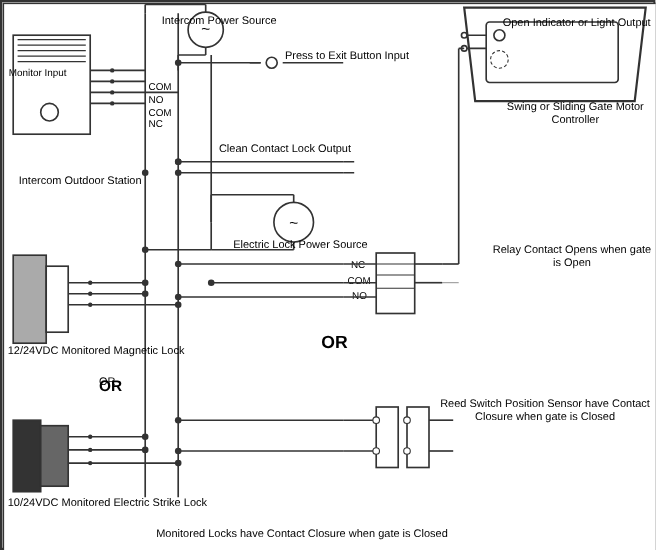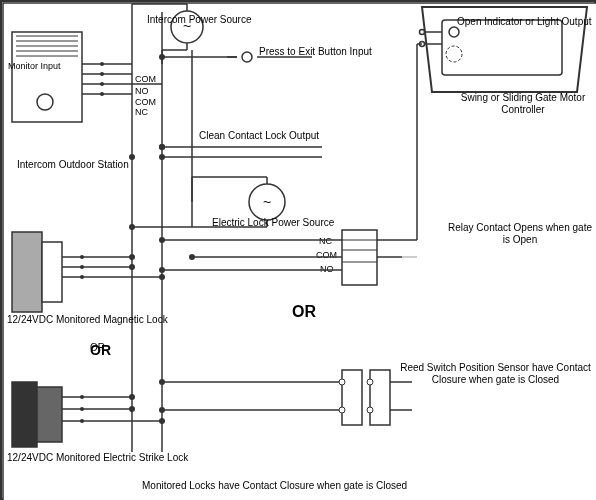--- a/index.html
+++ b/index.html
@@ -224,21 +224,21 @@
 Station</div>
   <div class="label" style="left:145px; top:12px;">Intercom
 Power Source</div>
   <div class="label" style="left:197px; top:128px;">Clean Contact
 Lock Output</div>
   <div class="label" style="left:257px; top:44px;">Press to Exit Button Input</div>
   <div class="label" style="left:210px; top:215px;">Electric Lock
 Power Source</div>
   <div class="label" style="left:5px; top:312px;">12/24VDC Monitored
 Magnetic Lock</div>
-  <div class="label" style="left:5px; top:450px;">12/24VDC Monitored
+  <div class="label" style="left:5px; top:450px;">10/24VDC Monitored
 Electric Strike Lock</div>
   <div class="label" style="left:88px; top:340px;">OR</div>
   <div class="label" style="left:88px; top:340px; font-size:14px; font-weight:bold;">OR</div>
   <div class="label" style="left:290px; top:300px; font-size:16px; font-weight:bold;">OR</div>
   <div class="label" style="left:400px; top:220px;padding-left:44px;">Relay Contact Opens
 when gate is Open</div>
   <div class="label" style="left:395px; top:360px;">Reed Switch Position
 Sensor have Contact
 Closure when gate is
 Closed</div>

